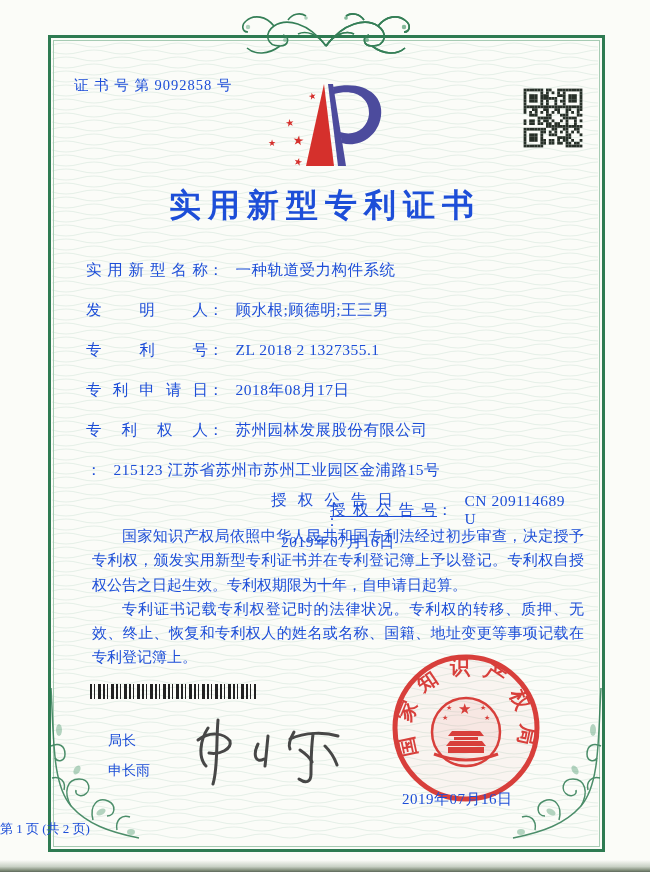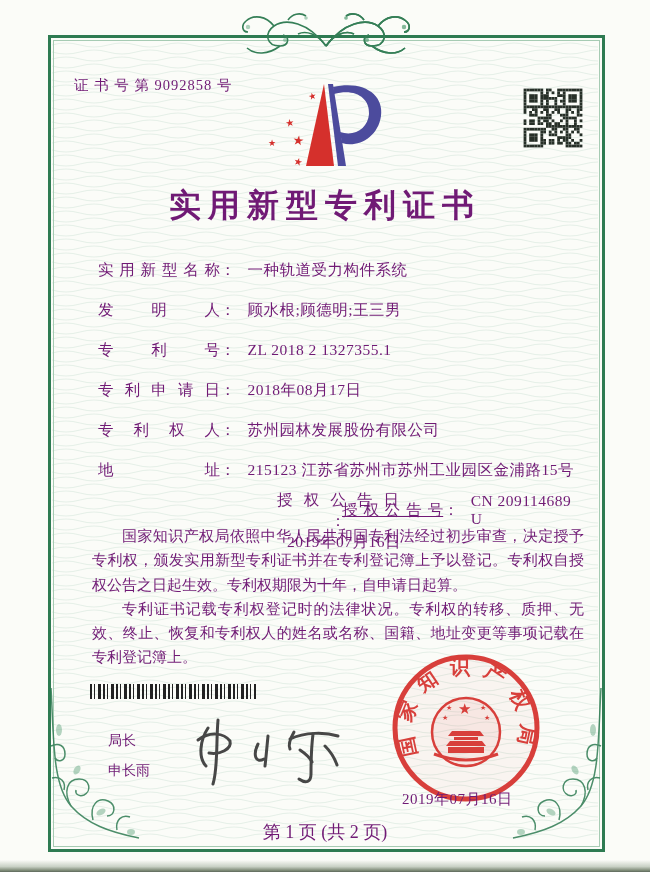--- a/index.html
+++ b/index.html
@@ -1,41 +1,41 @@
 <!DOCTYPE html>
 <html><head>
 <meta charset="utf-8">
 <style>
   html,body{margin:0;padding:0;background:#e9e9e6;}
   .page{position:relative;width:650px;height:872px;background:#fbfcf8;overflow:hidden;
-        font-family:"Liberation Serif","DejaVu Serif",serif;color:#701a75;}
+        font-family:"Liberation Serif","DejaVu Serif",serif;color:#1d4ed8;}
   #waves-svg{position:absolute;left:52px;top:39px;z-index:0;}
   .frame{position:absolute;left:48px;top:35px;width:551px;height:811px;border:3px solid #2e7b52;z-index:1;}
   .frame-inner{position:absolute;inset:2px;border:1px solid #a6cbb3;}
   .content{position:absolute;inset:0;z-index:2;}
   .cert-no{position:absolute;left:74px;top:76px;font-size:14.5px;letter-spacing:1px;}
   .logo{position:absolute;left:266px;top:80px;}
   .qr{position:absolute;left:518px;top:83px;width:70px;height:70px;}
   .title{position:absolute;left:0;right:0;top:184px;text-align:center;font-size:32px;font-weight:600;letter-spacing:7px;}
   .fields{position:absolute;left:86px;top:250px;width:492px;}
-  .frow{display:flex;align-items:center;height:40px;font-size:15.5px;margin-left:12px;}
+  .frow{display:flex;align-items:center;height:40px;font-size:15.5px;}
   .flabel{display:inline-block;width:122px;text-align:justify;text-align-last:justify;}
   .fvalue{margin-left:12px;letter-spacing:.5px;}
   .grant-row{position:relative;flex-direction:column;}
   .grant-right{position:absolute;left:244px;top:0;display:flex;align-items:center;height:40px;}
   .grant-right .flabel{width:110px;text-decoration:underline;}
   .body-text{position:absolute;left:84px;top:524px;width:492px;font-size:15px;line-height:1.62;text-align:justify;margin-left:8px;}
   .body-text p{margin:0;text-indent:2em;}
   .barcode{position:absolute;left:90px;top:684px;width:166px;height:15px;
     background:repeating-linear-gradient(90deg,#222 0 2px,transparent 2px 4px,#222 4px 5px,transparent 5px 8px,#222 8px 11px,transparent 11px 13px);}
   .issuer{position:absolute;left:108px;top:726px;font-size:14px;line-height:30px;}
   .signature{position:absolute;left:178px;top:708px;}
   .seal{position:absolute;left:388px;top:650px;mix-blend-mode:multiply;opacity:.93;}
   .seal-date{position:absolute;left:402px;top:790px;font-size:15px;letter-spacing:.5px;z-index:3;}
-  .footer{position:absolute;left:0;right:0;top:820px;text-align:center;font-size:18px;}
+  .footer{position:absolute;left:0;right:0;top:820px;text-align:left;font-size:13px;}
   .ornament{position:absolute;z-index:2;}
   .orn-top{left:228px;top:6px;}
   .orn-bl{left:43px;top:686px;}
   .orn-br{left:494px;top:686px;transform:scaleX(-1);}
   .scan-edge{position:absolute;left:0;right:0;bottom:0;height:12px;z-index:4;
     background:linear-gradient(rgba(251,252,248,0),#c9d1c5 55%,#76836f 90%,#5c685c);}
 </style>
 </head>
 <body>
 
@@ -405,21 +405,20 @@
         <span class="flabel">专利申请日</span>
           <span>：</span>
         <span class="fvalue">2018年08月17日</span>
       </div>
       <div class="frow">
         <span class="flabel">专利权人</span>
           <span>：</span>
         <span class="fvalue">苏州园林发展股份有限公司</span>
       </div>
       <div class="frow">
-        <span class="flabel">地址</span>
           <span>：</span>
         <span class="fvalue">215123 江苏省苏州市苏州工业园区金浦路15号</span>
       </div>
       <div class="frow grant-row">
         <span class="flabel">授权公告日</span>
           <span>：</span>
         <span class="fvalue">2019年07月16日</span>
         <span class="grant-right">
           <span class="flabel">授权公告号</span>
             <span>：</span>

